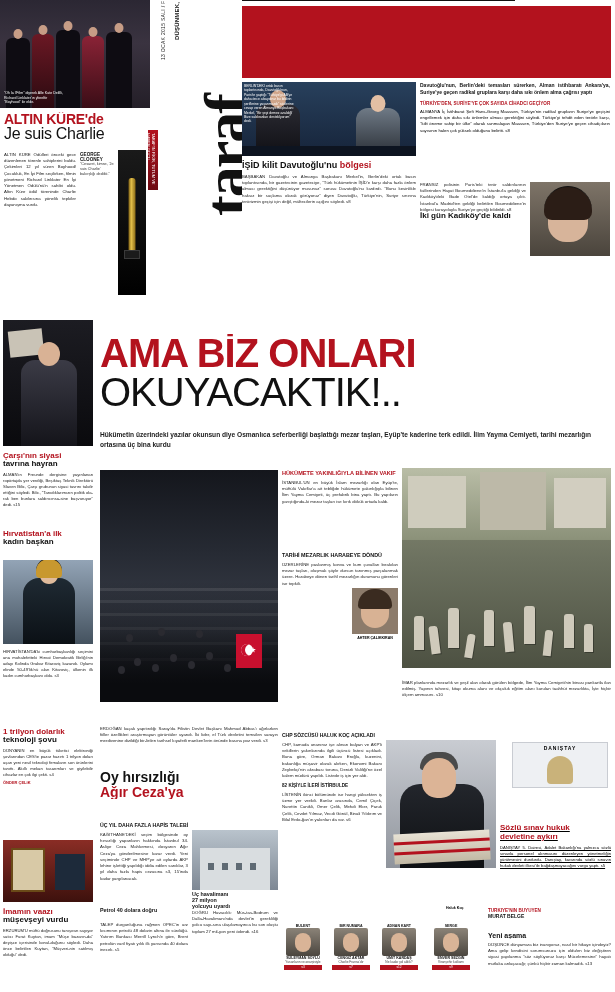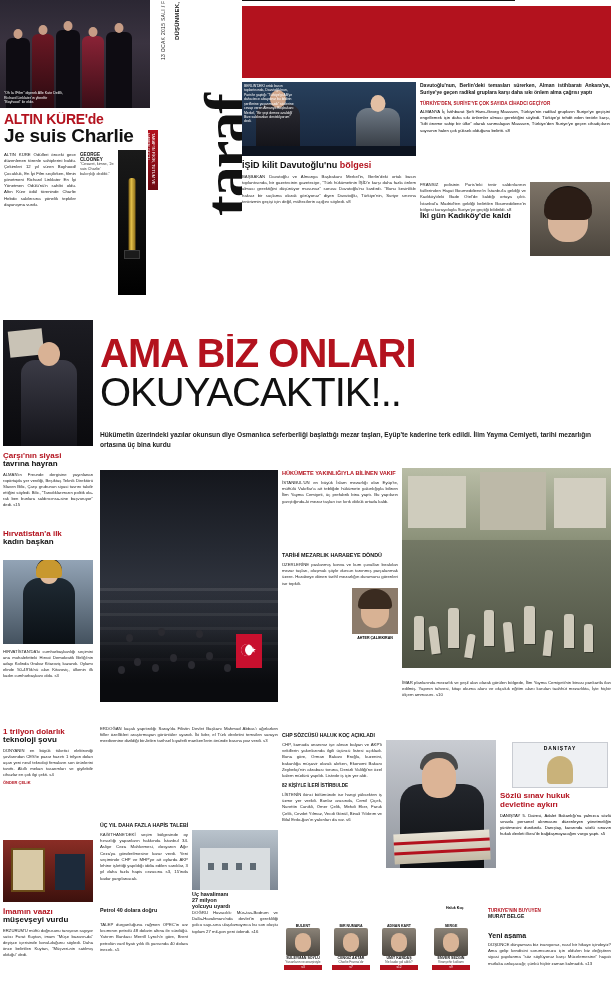--- a/index.html
+++ b/index.html
@@ -25,21 +25,21 @@
   .fig { position: absolute; bottom: 0; background: #0e0c12; border-radius: 6px 6px 0 0; }
   .fig .head { position: absolute; top: -9px; left: 50%; transform: translateX(-50%);
     width: 9px; height: 10px; border-radius: 50%; background: #c79d86; }
   .fig.dress { background: linear-gradient(180deg,#6b1824,#2a0a10); }
   .fig.dress2 { background: linear-gradient(180deg,#8a2336,#3a0d16); }
   .tl-caption { position: absolute; left: 4px; bottom: 3px; width: 60px;
     color: #fff; font-size: 3.6px; line-height: 1.3; }
 
   #tl-headline { left: 4px; top: 112px; width: 142px; }
   #tl-headline .l1 { font-size: 14px; font-weight: bold; color: #b3121e; line-height: 1.02; letter-spacing: -0.3px; }
-  #tl-headline .l2 { font-size: 19px; font-weight: bold; color: #111; line-height: 1.02; letter-spacing: -0.3px; }
+  #tl-headline .l2 { font-size: 16px; font-weight: normal; color: #111; line-height: 1.02; letter-spacing: -0.3px; }
 
   #tl-body { left: 4px; top: 152px; width: 72px; }
   #tl-body .lede { font-size: 4.3px; line-height: 1.45; text-align: justify; color: #161616; }
 
   #tl-oscar { left: 80px; top: 152px; width: 36px; }
   #tl-oscar .nm { font-size: 4.6px; font-weight: bold; color: #111; }
   #tl-oscar .sub { font-size: 3.8px; color: #333; line-height: 1.35; }
 
   #tl-statue { left: 118px; top: 150px; width: 28px; height: 145px;
     background: linear-gradient(180deg,#1a1a1a,#000); }
@@ -206,21 +206,21 @@
     background: #dcb496; border-radius: 17px 17px 15px 15px; }
   #vip-photo .hairx { position: absolute; left: 34px; top: 12px; width: 38px; height: 18px;
     background: #4a4a4a; border-radius: 19px 19px 3px 3px; }
   #vip-photo .files { position: absolute; left: 8px; bottom: 6px; width: 96px; height: 30px;
     background: linear-gradient(180deg,#e8e2d4,#c2b9a5); transform: rotate(-3deg); }
   #vip-photo .files .sp { position: absolute; left: 0; width: 100%; height: 3px; background: #b3121e; }
   #vip-seal { left: 512px; top: 742px; width: 96px; height: 46px; background: #eef0f3; border: 1px solid #c9ccd2; }
   #vip-seal .t { font-size: 5px; font-weight: bold; text-align: center; padding-top: 2px; letter-spacing: 1px; }
   #vip-seal .crest { position: absolute; left: 50%; top: 13px; transform: translateX(-50%);
     width: 26px; height: 28px; background: #c9b27a; border-radius: 13px 13px 4px 4px; }
-  #vip-right { left: 500px; top: 792px; width: 111px; }
+  #vip-right { left: 500px; top: 824px; width: 111px; text-decoration: underline; }
   #vip-right .h { font-size: 8px; font-weight: bold; color: #b3121e; line-height: 1.1; }
   #vip-right .b { font-size: 4.2px; line-height: 1.45; text-align: justify; margin-top: 3px; }
 
   
   #aks-bar { left: 282px; top: 910px; width: 196px; height: 11px; background: #b3121e; }
   #aks-bar span { color: #fff; font-size: 5.4px; font-weight: bold; padding: 2px 4px; display: block; }
   #faces { left: 282px; top: 924px; width: 196px; height: 64px; }
   .face-cell { position: absolute; width: 38px; }
   .face-cell .nm { font-size: 3.6px; font-weight: bold; text-align: center; color: #111; }
   .face-cell .rl { font-size: 3.2px; text-align: center; color: #444; line-height: 1.25; }
@@ -433,20 +433,24 @@
   <div id="gr-cap-bar">
     <span>MEZAR TAŞLARI MOLOZ YIĞININDA KALDI</span>
   </div>
   <div class="blk body-txt" id="gr-cap">İMAR planlarında mezarlık ve yeşil alan olarak görülen bölgede, İlim Yayma Cemiyeti'nin binası pankartla ilan edilmiş. Yapının tahvesi, kitap okuma alanı ve okçuluk eğitim alanı kurulan taahhüt mezarlıkta, İşte hiçbir ölçem ammasını. s10</div>
 
   <div id="dizi-bar">
     <span>DİZİ SETİ DEĞİL, AK SARAY</span>
   </div>
   <div class="blk body-txt" id="dizi-body">ERDOĞAN kaçak yapıtırdığı Saray'da Filistin Devlet Başkanı Mahmud Abbas'ı ağırlarken fiiller özellikleri araştırmayan görüntüler uyandı. İki lider, el Türk devletini temsilen sarayın merdivenine dizildiği bir-lirilen tarihsel kıyafetli manken'lerin önünde basına poz verdi. s3</div>
 
+  <div class="blk" id="oy-head">
+    <div class="a">Oy hırsızlığı</div>
+    <div class="b">Ağır Ceza'ya</div>
+  </div>
   <div class="blk" id="oy-kicker">ÜÇ YIL DAHA FAZLA HAPİS TALEBİ</div>
   <div class="blk body-txt" id="oy-body">KAĞITHANE'DEKİ seçim bölgesinde oy hırsızlığı yapanların hakkında İstanbul 34. Asliye Ceza Mahkemesi, dosyanın Ağır Ceza'ya gönderilmesine karar verdi. Yeni seçiminde CHP ve MHP'ye ait oylarda AKP lehine işlettiği yapıldığı iddia edilen sanıklar, 3 yıl daha fazla hapis cezasına s3, 15'inda kadar yargılanacak.</div>
   <div class="photo" id="oy-photo">
     <div class="bldg"></div>
     <div class="win" style="left:16px;bottom:20px;"></div>
     <div class="win" style="left:30px;bottom:20px;"></div>
     <div class="win" style="left:44px;bottom:20px;"></div>
     <div class="win" style="left:58px;bottom:20px;"></div>
   </div>
   <div class="blk" id="oy-sub">

